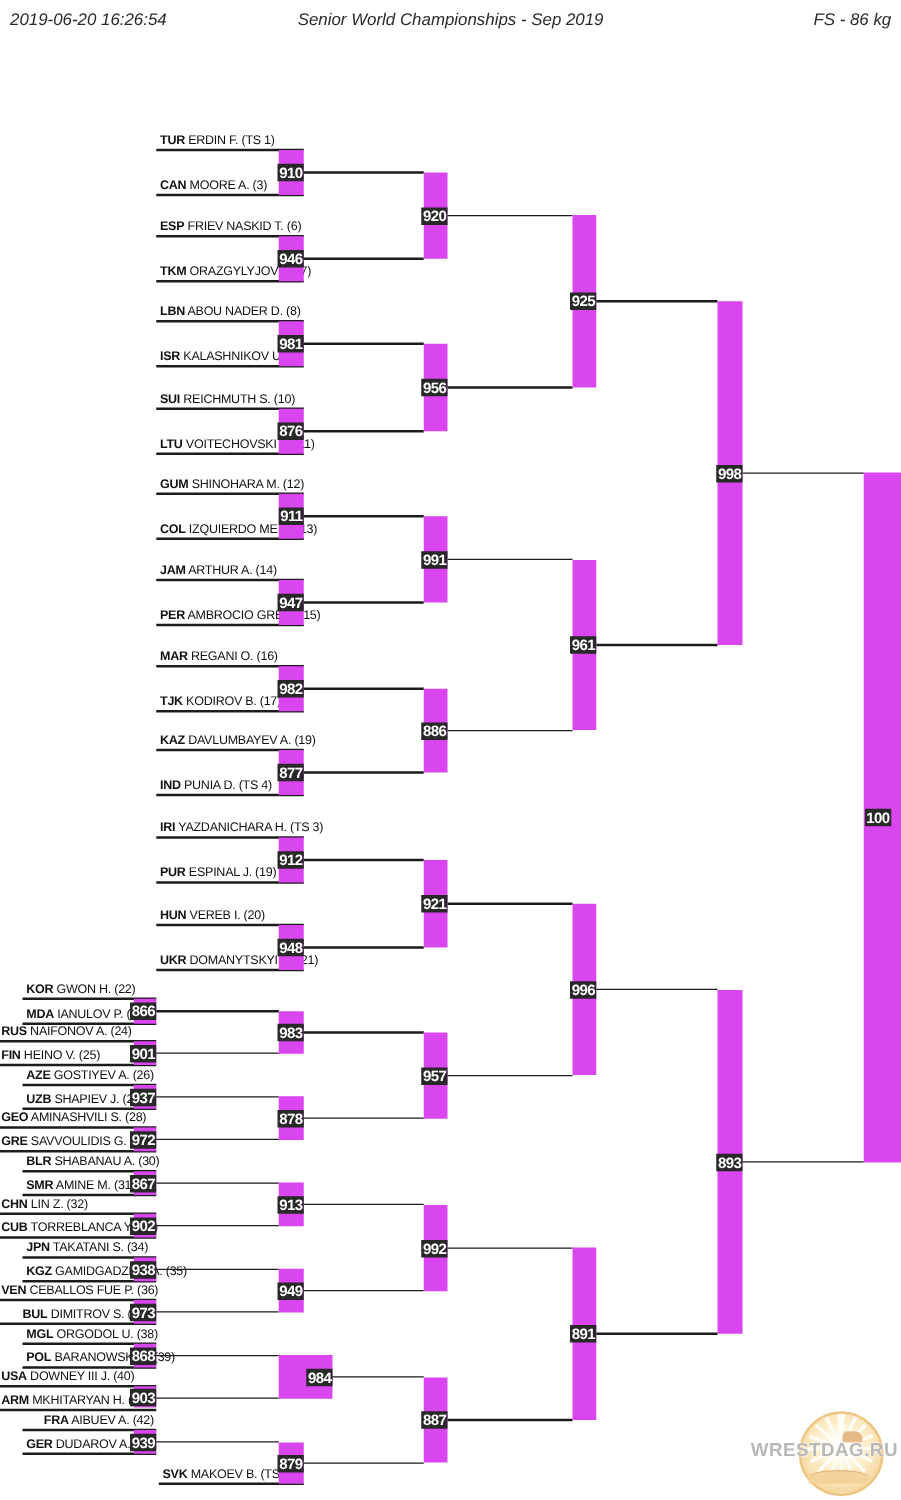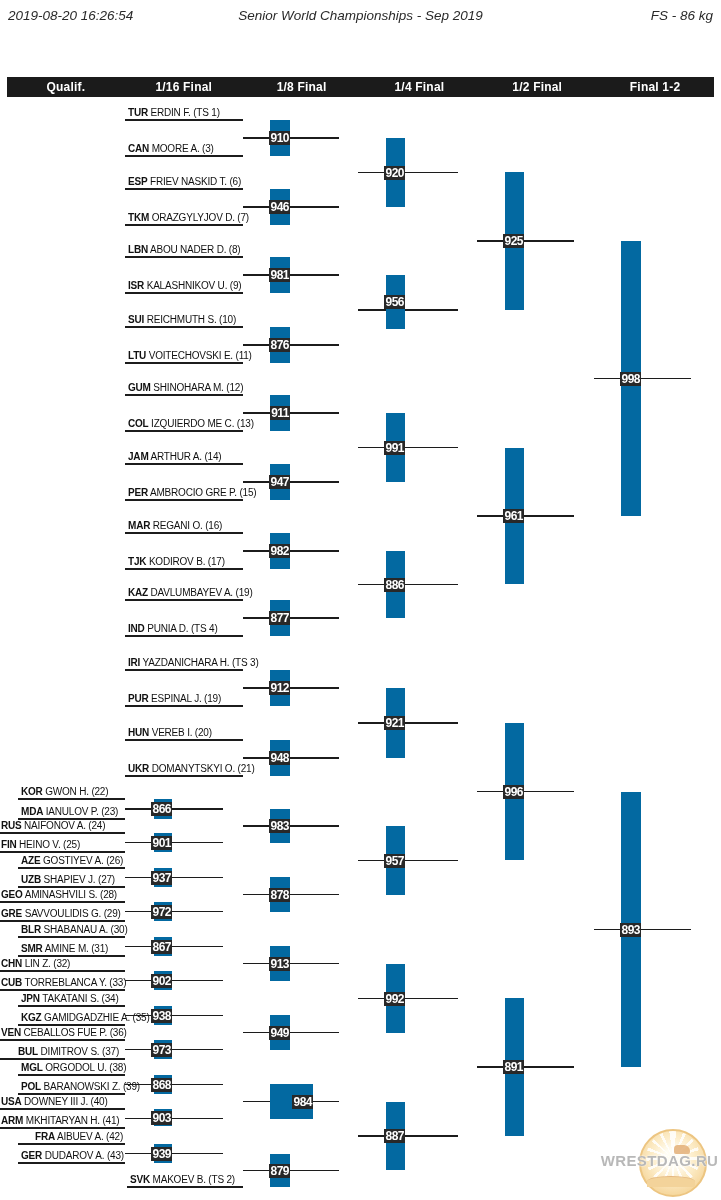--- a/index.html
+++ b/index.html
@@ -11,52 +11,44 @@
   .hdr-center{left:0;right:0;text-align:center;}
   .hdr-right{right:8px;}
   
   .bar{position:absolute;left:7px;top:77px;width:707px;height:20px;background:#1b1b1b;display:flex;}
   .bar-cell{flex:1 1 0;color:#fff;font-weight:bold;font-size:12px;line-height:20px;text-align:center;letter-spacing:.2px;}
   
   .entry{position:absolute;z-index:1;font-size:10px;letter-spacing:-.2px;white-space:nowrap;line-height:11px;height:11px;color:#111;}
   .entry .cc{font-weight:bold;}
   .uline{position:absolute;z-index:2;height:2px;background:#1c1c1c;}
   .conn{position:absolute;z-index:2;height:1.6px;background:#1c1c1c;}
-  .mbox{position:absolute;z-index:3;background:#0369a1;margin-left:47px;}
+  .mbox{position:absolute;z-index:3;background:#d946ef;}
   .mnum{position:absolute;z-index:4;top:50%;transform:translateY(-50%);color:#fff;font-weight:bold;
         font-size:12px;letter-spacing:-.5px;line-height:14px;background:#282828;padding:0 1px;white-space:nowrap;}
   .mnum.right{right:0;}
   .mnum.left{left:1px;}
   
   .wm-circle{position:absolute;left:639px;top:1129px;width:64px;height:64px;border-radius:50%;z-index:0;
              background:radial-gradient(circle at 50% 42%, #fffdf4 0 18%, #fdeecb 40%, #f6d699 75%, #eec27c 100%);
              border:2px solid #ecc27b;opacity:.95;}
   .wm-rays{position:absolute;left:50%;top:42%;width:54px;height:54px;transform:translate(-50%,-50%);border-radius:50%;
            background:repeating-conic-gradient(rgba(255,255,255,.85) 0 7deg, rgba(255,255,255,0) 7deg 22deg);}
   .wm-camel{position:absolute;left:33px;top:14px;width:16px;height:9px;background:#e0a668;border-radius:4px 6px 2px 2px;opacity:.8;}
   .wm-dune{position:absolute;left:6px;bottom:8px;width:48px;height:10px;background:#f3d195;border-radius:50% 50% 0 0;border-top:1px solid #e3b479;}
   .wm-text{position:absolute;left:598px;top:1152px;width:123px;z-index:5;text-align:center;font-weight:bold;font-size:15px;
            letter-spacing:.4px;color:rgba(140,140,140,.62);text-shadow:0 0 2px #fff,0 0 1px #fff;}
 </style>
 </head>
 <body>
 
 <div id="stage">
-  <div class="hdr hdr-left">2019-08-20 16:26:54</div>
+  <div class="hdr hdr-left">2019-06-20 16:26:54</div>
   <div class="hdr hdr-center">Senior World Championships - Sep 2019</div>
   <div class="hdr hdr-right">FS - 86 kg</div>
 
-  <div class="bar">
-    <div class="bar-cell">Qualif.</div>
-    <div class="bar-cell">1/16 Final</div>
-    <div class="bar-cell">1/8 Final</div>
-    <div class="bar-cell">1/4 Final</div>
-    <div class="bar-cell">1/2 Final</div>
-    <div class="bar-cell">Final 1-2</div>
-  </div>
 
   <div id="tree">
       <div class="uline" style="left: 125px; top: 119px; width: 118px;"></div>
       <div class="entry" style="left: 128px; top: 107px;"><span class="cc">TUR</span><span> ERDIN F. (TS 1)</span></div>
       <div class="uline" style="left: 125px; top: 155px; width: 118px;"></div>
       <div class="entry" style="left: 128px; top: 143px;"><span class="cc">CAN</span><span> MOORE A. (3)</span></div>
       <div class="uline" style="left: 125px; top: 188px; width: 118px;"></div>
       <div class="entry" style="left: 128px; top: 176px;"><span class="cc">ESP</span><span> FRIEV NASKID T. (6)</span></div>
       <div class="uline" style="left: 125px; top: 224px; width: 118px;"></div>
       <div class="entry" style="left: 128px; top: 212px;"><span class="cc">TKM</span><span> ORAZGYLYJOV D. (7)</span></div>
@@ -243,21 +235,21 @@
       </div>
       <div class="conn" style="left: 243px; top: 1100.5px; width: 96px;"></div>
       <div class="mbox" style="left: 223px; top: 1154px; width: 20px; height: 33px;">
         <div class="mnum right">879</div>
       </div>
       <div class="conn" style="left: 243px; top: 1169.5px; width: 96px;"></div>
       <div class="mbox" style="left: 339px; top: 138px; width: 19px; height: 69px;">
         <div class="mnum right">920</div>
       </div>
       <div class="conn" style="left: 358px; top: 171.5px; width: 100px;"></div>
-      <div class="mbox" style="left: 339px; top: 275px; width: 19px; height: 54px;">
+      <div class="mbox" style="left: 339px; top: 275px; width: 19px; height: 70px;">
         <div class="mnum right">956</div>
       </div>
       <div class="conn" style="left: 358px; top: 309px; width: 100px;"></div>
       <div class="mbox" style="left: 339px; top: 413px; width: 19px; height: 69px;">
         <div class="mnum right">991</div>
       </div>
       <div class="conn" style="left: 358px; top: 446.5px; width: 100px;"></div>
       <div class="mbox" style="left: 339px; top: 551px; width: 19px; height: 67px;">
         <div class="mnum right">886</div>
       </div>

